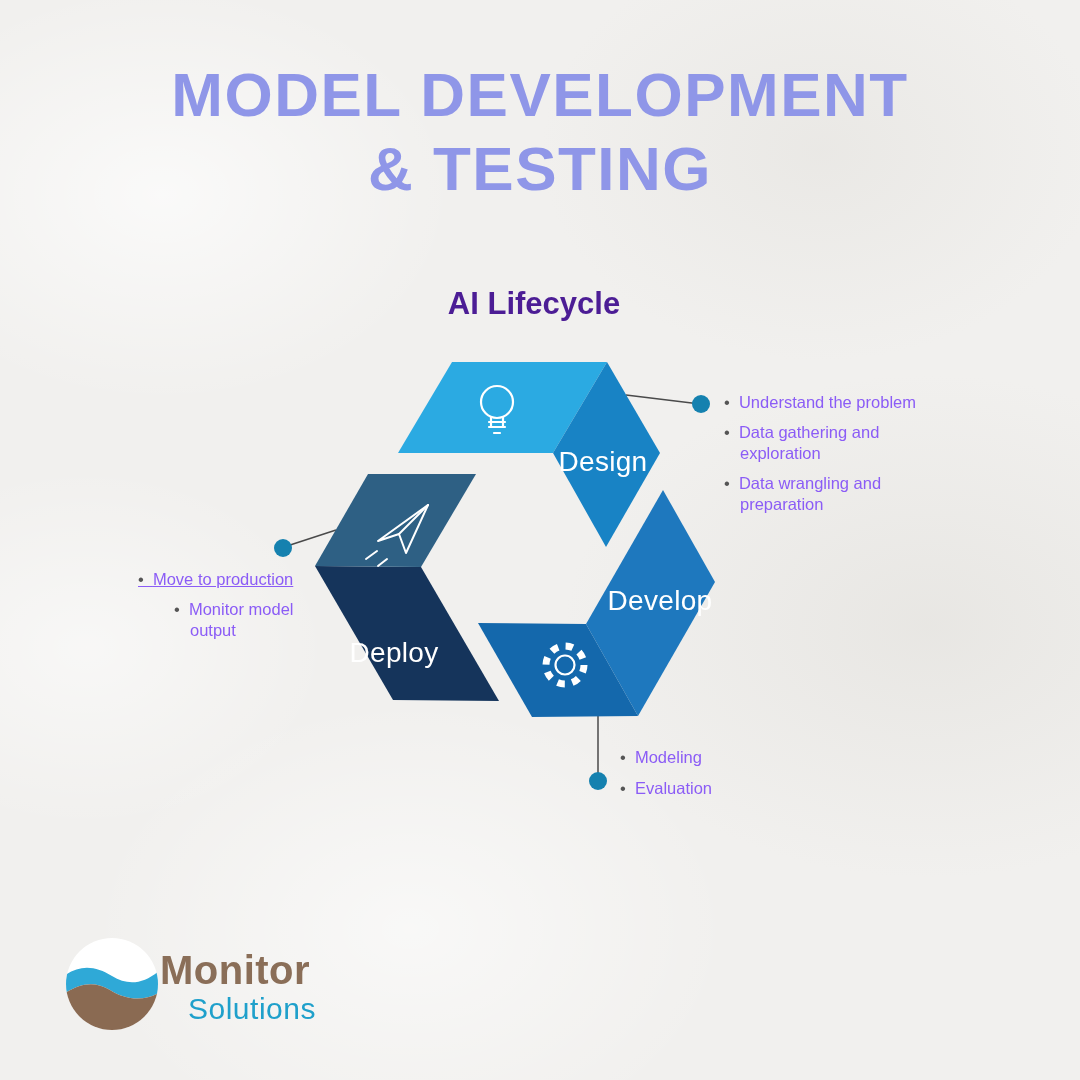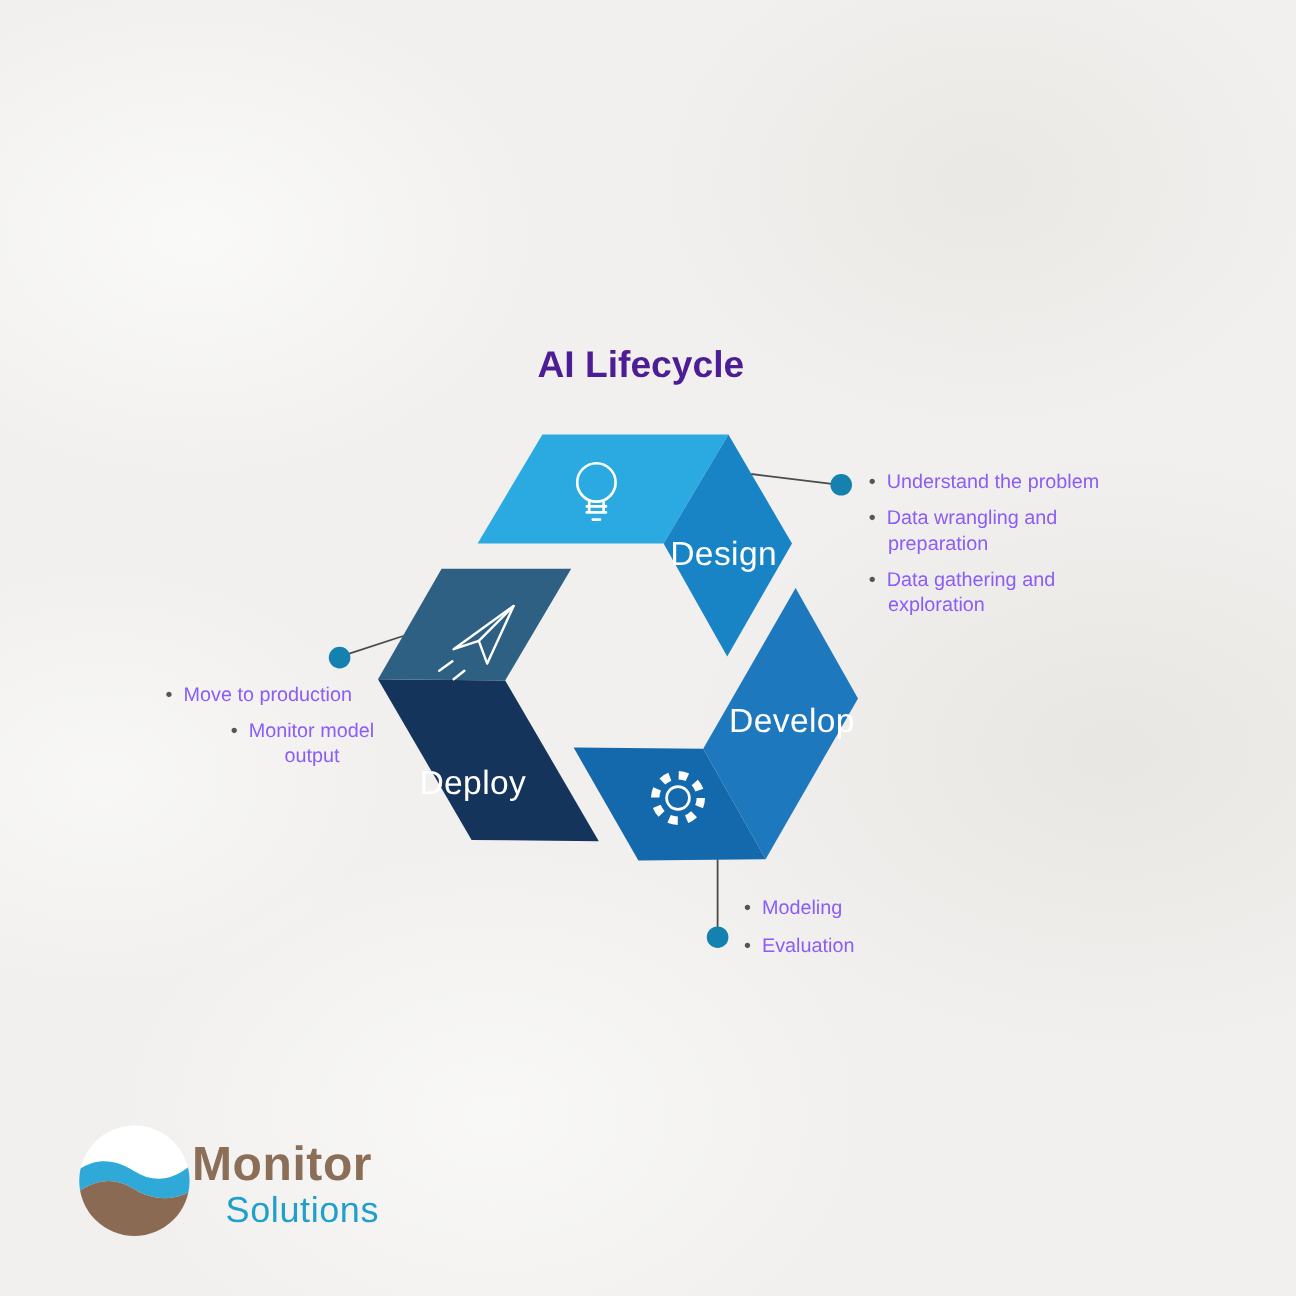--- a/index.html
+++ b/index.html
@@ -27,30 +27,30 @@
     text-align:center;color:#4c1d95;font-size:31px;font-weight:bold;
   }
   .diagram-svg{position:absolute;left:0;top:0;}
   .stage-label{
     position:absolute;color:#ffffff;font-weight:normal;font-size:28px;
     transform:translate(-50%,-50%);letter-spacing:0.3px;
   }
   .callout{position:absolute;color:#8b5cf6;font-size:16.5px;line-height:21px;}
   .callout-item{padding-left:16px;text-indent:-16px;margin-bottom:9px;}
   .callout-item::before{content:"\2022\00a0\00a0";color:#555;}
-  .nowrap{white-space:nowrap;}
+  .nowrap{white-space:nowrap;text-decoration:underline;}
   .logo-name{position:absolute;left:160px;top:948px;font-size:40px;font-weight:bold;color:#8A6E58;letter-spacing:0.5px;}
   .logo-suffix{position:absolute;left:188px;top:992px;font-size:30px;font-weight:normal;color:#1FA0CB;letter-spacing:0.5px;}
 </style>
 </head>
 <body>
 
 <div class="bg-texture"></div>
 
-<h1 class="title"><br></h1>
+<h1 class="title"><span>MODEL DEVELOPMENT</span><br><span>&amp; TESTING</span></h1>
 
 <div class="subheading">AI Lifecycle</div>
 
 <svg class="diagram-svg" width="1080" height="1080" viewBox="0 0 1080 1080">
 
   <line x1="626" y1="395" x2="700" y2="404" stroke-width="1.5" stroke="#4a4a4a"></line>
   <line x1="336" y1="530" x2="284" y2="547" stroke-width="1.5" stroke="#4a4a4a"></line>
   <line x1="598" y1="716" x2="598" y2="778" stroke-width="1.5" stroke="#4a4a4a"></line>
   <circle cx="701" cy="404" r="9" fill="#1581AF"></circle>
   <circle cx="283" cy="548" r="9" fill="#1581AF"></circle>
@@ -81,27 +81,27 @@
     <path d="M377,551 l-11,8 M387,559 l-9,7"></path>
   </g>
 </svg>
 
 <div class="stage-label" style="left:603px;top:462px;">Design</div>
 <div class="stage-label" style="left:660px;top:601px;">Develop</div>
 <div class="stage-label" style="left:394px;top:653px;">Deploy</div>
 
 <div class="callout" style="left:724px;top:392px;width:215px;">
   <div class="callout-item">Understand the problem</div>
+  <div class="callout-item">Data gathering and exploration</div>
   <div class="callout-item">Data wrangling and preparation</div>
-  <div class="callout-item">Data gathering and exploration</div>
 </div>
 
 <div class="callout" style="left:138px;top:569px;">
   <div class="callout-item nowrap">Move to production</div>
-  <div class="callout-item" style="margin-left:36px;width:140px;text-align:center;">Monitor model output</div>
+  <div class="callout-item" style="margin-left:36px;width:140px;">Monitor model output</div>
 </div>
 
 <div class="callout" style="left:620px;top:747px;">
   <div class="callout-item" style="margin-bottom:10px;">Modeling</div>
   <div class="callout-item">Evaluation</div>
 </div>
 
 <svg width="96" height="96" viewBox="0 0 96 96" style="position:absolute;left:64px;top:936px;">
   <defs>
     <clipPath id="logoClip">

